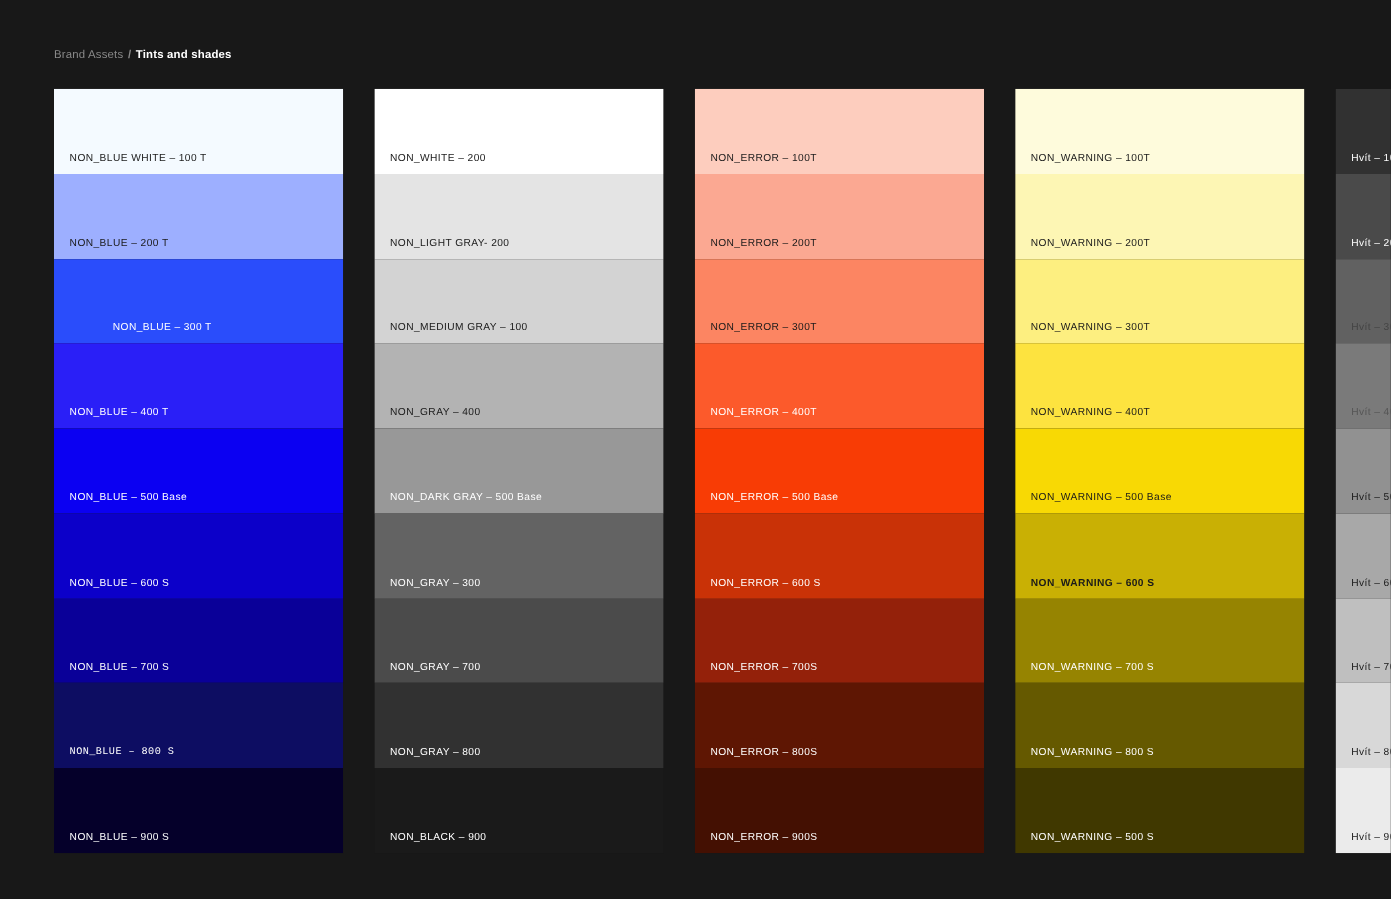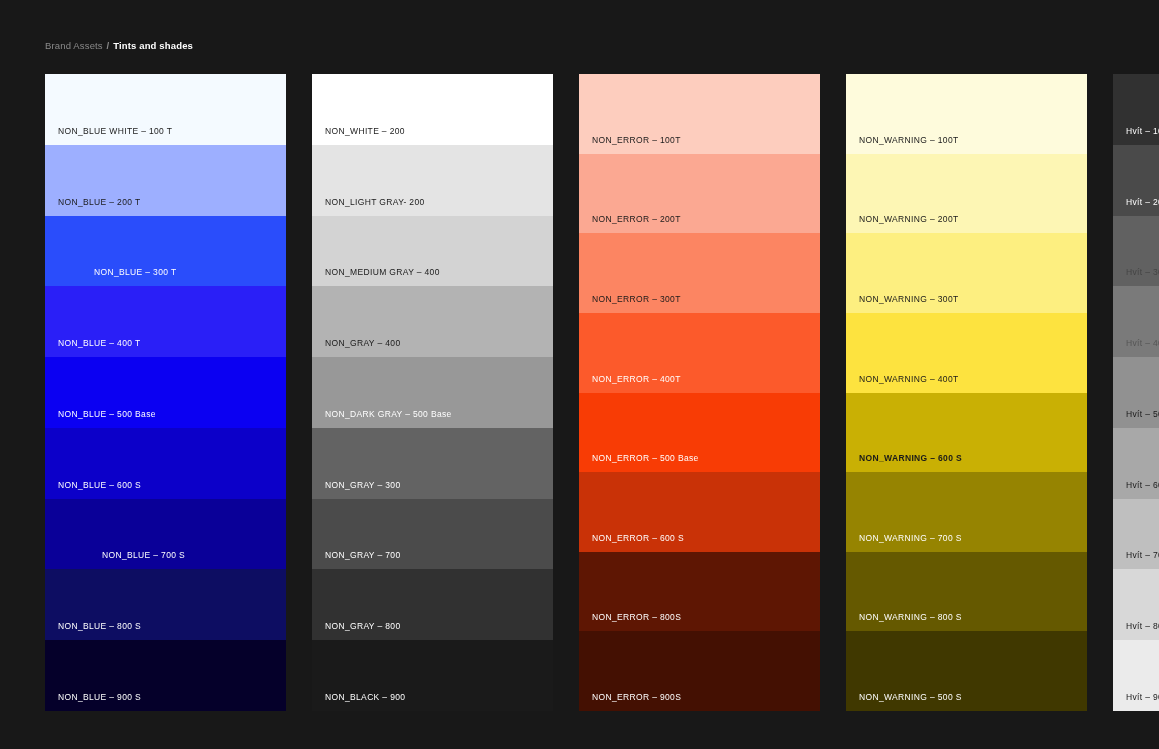--- a/index.html
+++ b/index.html
@@ -89,38 +89,38 @@
         <div class="swatch" style="background: rgb(42, 31, 247);">
           <span class="swatch-label" style="color: rgb(255, 255, 255);">NON_BLUE – 400 T</span>
         </div>
         <div class="swatch" style="background: rgb(11, 0, 242);">
           <span class="swatch-label" style="color: rgb(255, 255, 255);">NON_BLUE – 500 Base</span>
         </div>
         <div class="swatch" style="background: rgb(12, 0, 201);">
           <span class="swatch-label" style="color: rgb(255, 255, 255);">NON_BLUE – 600 S</span>
         </div>
         <div class="swatch" style="background: rgb(10, 0, 152);">
-          <span class="swatch-label" style="color: rgb(255, 255, 255); margin-left: 44px;">NON_BLUE – 700 S</span>
+          <span class="swatch-label" style="color: rgb(255, 255, 255);">NON_BLUE – 700 S</span>
         </div>
         <div class="swatch" style="background: rgb(13, 13, 98);">
-          <span class="swatch-label" style="color: rgb(255, 255, 255);">NON_BLUE – 800 S</span>
+          <span class="swatch-label" style="color: rgb(255, 255, 255); font-family: Liberation Mono, monospace;">NON_BLUE – 800 S</span>
         </div>
         <div class="swatch" style="background: rgb(5, 0, 42);">
           <span class="swatch-label" style="color: rgb(255, 255, 255);">NON_BLUE – 900 S</span>
         </div>
       </div>
       <div class="palette-card">
         <div class="swatch" style="background: rgb(255, 255, 255);">
           <span class="swatch-label" style="color: rgb(26, 26, 26);">NON_WHITE – 200</span>
         </div>
         <div class="swatch" style="background: rgb(228, 228, 228);">
           <span class="swatch-label" style="color: rgb(26, 26, 26);">NON_LIGHT GRAY- 200</span>
         </div>
         <div class="swatch" style="background: rgb(211, 211, 211);">
-          <span class="swatch-label" style="color: rgb(26, 26, 26);">NON_MEDIUM GRAY – 400</span>
+          <span class="swatch-label" style="color: rgb(26, 26, 26);">NON_MEDIUM GRAY – 100</span>
         </div>
         <div class="swatch" style="background: rgb(179, 179, 179);">
           <span class="swatch-label" style="color: rgb(26, 26, 26);">NON_GRAY – 400</span>
         </div>
         <div class="swatch" style="background: rgb(152, 152, 152);">
           <span class="swatch-label" style="color: rgb(255, 255, 255);">NON_DARK GRAY – 500 Base</span>
         </div>
         <div class="swatch" style="background: rgb(99, 99, 99);">
           <span class="swatch-label" style="color: rgb(255, 255, 255);">NON_GRAY – 300</span>
         </div>
@@ -146,40 +146,46 @@
         </div>
         <div class="swatch" style="background: rgb(252, 90, 43);">
           <span class="swatch-label" style="color: rgb(255, 255, 255);">NON_ERROR – 400T</span>
         </div>
         <div class="swatch" style="background: rgb(248, 60, 5);">
           <span class="swatch-label" style="color: rgb(255, 255, 255);">NON_ERROR – 500 Base</span>
         </div>
         <div class="swatch" style="background: rgb(201, 50, 7);">
           <span class="swatch-label" style="color: rgb(255, 255, 255);">NON_ERROR – 600 S</span>
         </div>
+        <div class="swatch" style="background: rgb(148, 33, 10);">
+          <span class="swatch-label" style="color: rgb(255, 255, 255);">NON_ERROR – 700S</span>
+        </div>
         <div class="swatch" style="background: rgb(94, 22, 3);">
           <span class="swatch-label" style="color: rgb(255, 255, 255);">NON_ERROR – 800S</span>
         </div>
         <div class="swatch" style="background: rgb(68, 16, 2);">
           <span class="swatch-label" style="color: rgb(255, 255, 255);">NON_ERROR – 900S</span>
         </div>
       </div>
       <div class="palette-card">
         <div class="swatch" style="background: rgb(254, 251, 220);">
           <span class="swatch-label" style="color: rgb(26, 26, 26);">NON_WARNING – 100T</span>
         </div>
         <div class="swatch" style="background: rgb(253, 246, 180);">
           <span class="swatch-label" style="color: rgb(26, 26, 26);">NON_WARNING – 200T</span>
         </div>
         <div class="swatch" style="background: rgb(253, 239, 128);">
           <span class="swatch-label" style="color: rgb(26, 26, 26);">NON_WARNING – 300T</span>
         </div>
         <div class="swatch" style="background: rgb(253, 227, 63);">
           <span class="swatch-label" style="color: rgb(26, 26, 26);">NON_WARNING – 400T</span>
         </div>
+        <div class="swatch" style="background: rgb(248, 217, 4);">
+          <span class="swatch-label" style="color: rgb(26, 26, 26);">NON_WARNING – 500 Base</span>
+        </div>
         <div class="swatch" style="background: rgb(201, 176, 4);">
           <span class="swatch-label" style="color: rgb(26, 26, 26); font-weight: bold;">NON_WARNING – 600 S</span>
         </div>
         <div class="swatch" style="background: rgb(150, 132, 1);">
           <span class="swatch-label" style="color: rgb(255, 255, 255);">NON_WARNING – 700 S</span>
         </div>
         <div class="swatch" style="background: rgb(101, 89, 0);">
           <span class="swatch-label" style="color: rgb(255, 255, 255);">NON_WARNING – 800 S</span>
         </div>
         <div class="swatch" style="background: rgb(64, 56, 0);">

